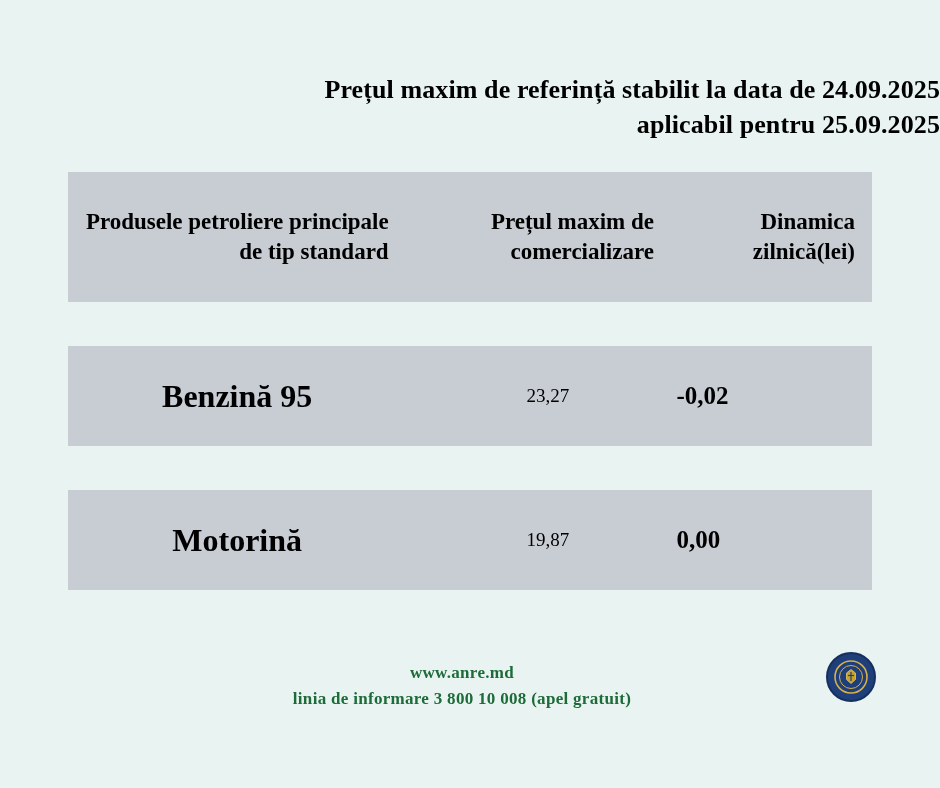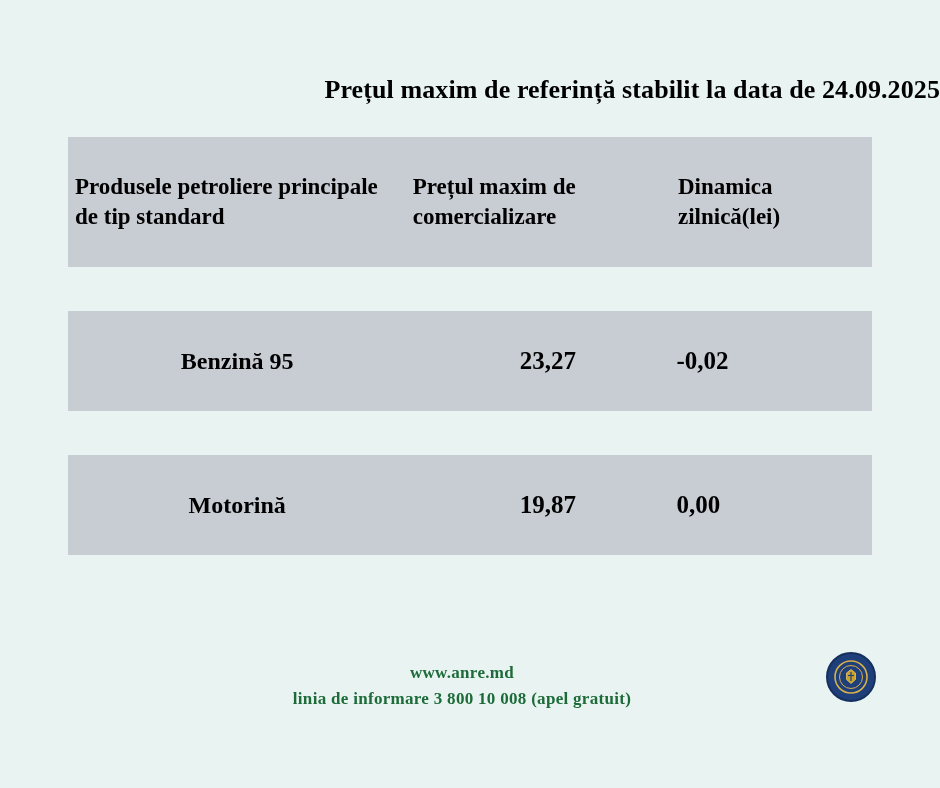--- a/index.html
+++ b/index.html
@@ -47,47 +47,47 @@
     box-sizing: border-box;
   }
 
   .header-row {
     height: 130px;
     align-items: center;
   }
   .header-cell {
     font-size: 23px;
     font-weight: bold;
-    text-align: left;
+    text-align: right;
     line-height: 1.32;
-    padding: 0 7px;
+    padding: 0 17px;
     box-sizing: border-box;
   }
 
   .col-product { width: 42%; }
   .col-price   { width: 33%; }
   .col-dyn     { width: 25%; }
 
   .spacer { height: 44px; }
 
   .data-row {
     height: 100px;
     align-items: center;
   }
   .cell-product {
-    font-size: 24px;
+    font-size: 32px;
     font-weight: bold;
     text-align: center;
     padding-right: 36px;
     box-sizing: border-box;
     margin-left: 23px;
   }
   .cell-price {
-    font-size: 25px;
-    font-weight: bold;
+    font-size: 19px;
+    font-weight: normal;
     text-align: center;
     box-sizing: border-box;
   }
   .cell-dyn {
     font-size: 25px;
     font-weight: bold;
     padding-right: 24px;
     box-sizing: border-box;
   }
 
@@ -121,20 +121,21 @@
   }
   .logo svg { display: block; }
 </style>
 </head>
 <body>
 
 <div class="sheet">
 
   <div class="title-block">
     <div class="title-line">Prețul maxim de referință stabilit la data de 24.09.2025</div>
+    <div class="title-line">aplicabil pentru 25.09.2025</div>
   </div>
 
   <div class="table-wrap">
 
     <div class="row header-row">
       <div class="header-cell col-product">Produsele petroliere principale de tip standard</div>
       <div class="header-cell col-price">Prețul maxim de comercializare</div>
       <div class="header-cell col-dyn">Dinamica zilnică(lei)</div>
     </div>
 

